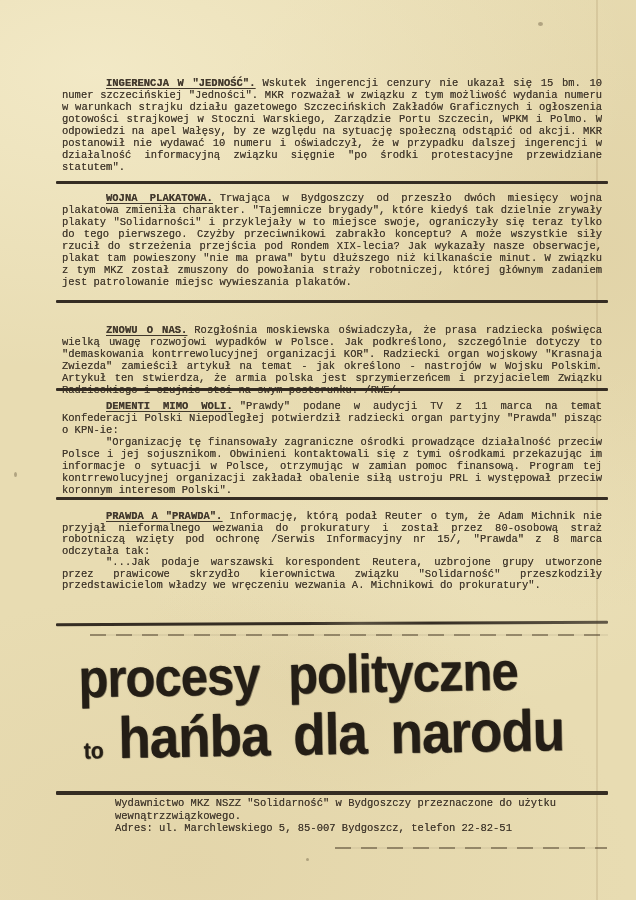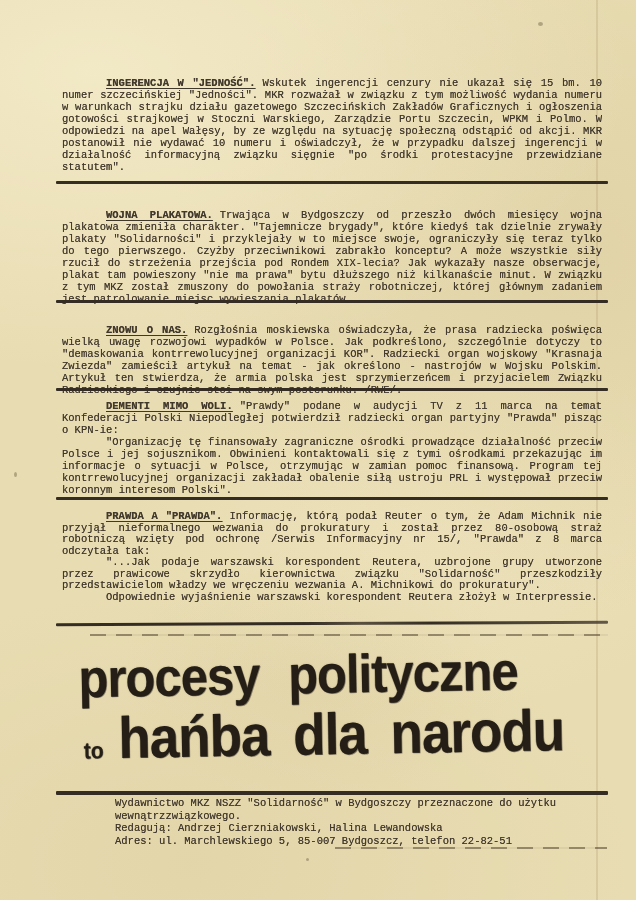--- a/index.html
+++ b/index.html
@@ -47,57 +47,55 @@
 <body>
 
 <div class="page">
   <div class="fold"></div>
 
   <div class="sec" style="top:77px">
     <p><span class="head">INGERENCJA W "JEDNOŚĆ".</span><span>Wskutek ingerencji cenzury nie ukazał się 15 bm. 10 numer szczecińskiej "Jedności". MKR rozważał w związku z tym możliwość wydania numeru w warunkach strajku działu gazetowego Szczecińskich Zakładów Graficznych i ogłoszenia gotowości strajkowej w Stoczni Warskiego, Zarządzie Portu Szczecin, WPKM i Polmo. W odpowiedzi na apel Wałęsy, by ze względu na sytuację społeczną odstąpić od akcji. MKR postanowił nie wydawać 10 numeru i oświadczył, że w przypadku dalszej ingerencji w działalność informacyjną związku sięgnie "po środki protestacyjne przewidziane statutem".</span></p>
   </div>
   <div class="rule" style="top:181px"></div>
 
-  <div class="sec" style="top:209px">
+  <div class="sec" style="top:192px">
     <p><span class="head">WOJNA PLAKATOWA.</span><span>Trwająca w Bydgoszczy od przeszło dwóch miesięcy wojna plakatowa zmieniła charakter. "Tajemnicze brygady", które kiedyś tak dzielnie zrywały plakaty "Solidarności" i przyklejały w to miejsce swoje, ograniczyły się teraz tylko do tego pierwszego. Czyżby przeciwnikowi zabrakło konceptu? A może wszystkie siły rzucił do strzeżenia przejścia pod Rondem XIX-lecia? Jak wykazały nasze obserwacje, plakat tam powieszony "nie ma prawa" bytu dłuższego niż kilkanaście minut. W związku z tym MKZ został zmuszony do powołania straży robotniczej, której głównym zadaniem jest patrolowanie miejsc wywieszania plakatów.</span></p>
   </div>
   <div class="rule" style="top:300px"></div>
 
   <div class="sec" style="top:324px">
     <p><span class="head">ZNOWU O NAS.</span><span>Rozgłośnia moskiewska oświadczyła, że prasa radziecka poświęca wielką uwagę rozwojowi wypadków w Polsce. Jak podkreślono, szczególnie dotyczy to "demaskowania kontrrewolucyjnej organizacji KOR". Radziecki organ wojskowy "Krasnaja Zwiezda" zamieścił artykuł na temat - jak określono - nastrojów w Wojsku Polskim. Artykuł ten stwierdza, że armia polska jest sprzymierzeńcem i przyjacielem Związku Radzieckiego i czujnie stoi na swym posterunku. /RWE/.</span></p>
   </div>
   <div class="rule" style="top:388px"></div>
 
   <div class="sec" style="top:400px">
     <p><span class="head">DEMENTI MIMO WOLI.</span><span>"Prawdy" podane w audycji TV z 11 marca na temat Konfederacji Polski Niepodległej potwierdził radziecki organ partyjny "Prawda" pisząc o KPN-ie:</span></p>
     <p>"Organizację tę finansowały zagraniczne ośrodki prowadzące działalność przeciw Polsce i jej sojusznikom. Obwinieni kontaktowali się z tymi ośrodkami przekazując im informacje o sytuacji w Polsce, otrzymując w zamian pomoc finansową. Program tej kontrrewolucyjnej organizacji zakładał obalenie siłą ustroju PRL i występował przeciw koronnym interesom Polski".</p>
   </div>
   <div class="rule" style="top:497px"></div>
 
   <div class="sec tight" style="top:511px">
     <p><span class="head">PRAWDA A "PRAWDA".</span><span>Informację, którą podał Reuter o tym, że Adam Michnik nie przyjął nieformalnego wezwania do prokuratury i został przez 80-osobową straż robotniczą wzięty pod ochronę /Serwis Informacyjny nr 15/, "Prawda" z 8 marca odczytała tak:</span></p>
     <p>"...Jak podaje warszawski korespondent Reutera, uzbrojone grupy utworzone przez prawicowe skrzydło kierownictwa związku "Solidarność" przeszkodziły przedstawicielom władzy we wręczeniu wezwania A. Michnikowi do prokuratury".</p>
-    <p>Odpowiednie wyjaśnienie warszawski korespondent Reutera złożył w Interpressie.</p>
   </div>
   <div class="rule soft" style="top:622px;transform:rotate(-0.25deg)"></div>
   <div class="dashline" style="top:634px;left:90px;width:518px"></div>
 
   <div class="headline">
     <div class="hl1">procesy polityczne</div>
     <div class="hl2row">
       <span class="hl-to">to</span>
       <span class="hl2">hańba dla narodu</span>
     </div>
   </div>
 
   <div class="rule" style="top:791px;height:4px"></div>
   <div class="footer">
     <div>Wydawnictwo MKZ NSZZ "Solidarność" w Bydgoszczy przeznaczone do użytku</div>
     <div>wewnątrzzwiązkowego.</div>
-    <div>Redagują: Andrzej Cierzniakowski, Halina Lewandowska</div>
     <div>Adres: ul. Marchlewskiego 5, 85-007 Bydgoszcz, telefon 22-82-51</div>
   </div>
   <div class="dashline" style="top:847px;left:335px;width:272px"></div>
 
   <div class="speck" style="left:538px;top:22px;width:5px;height:4px"></div>
   <div class="speck" style="left:14px;top:472px;width:3px;height:5px"></div>
   <div class="speck" style="left:306px;top:858px;width:3px;height:3px"></div>
 </div>
 
 </body></html>

